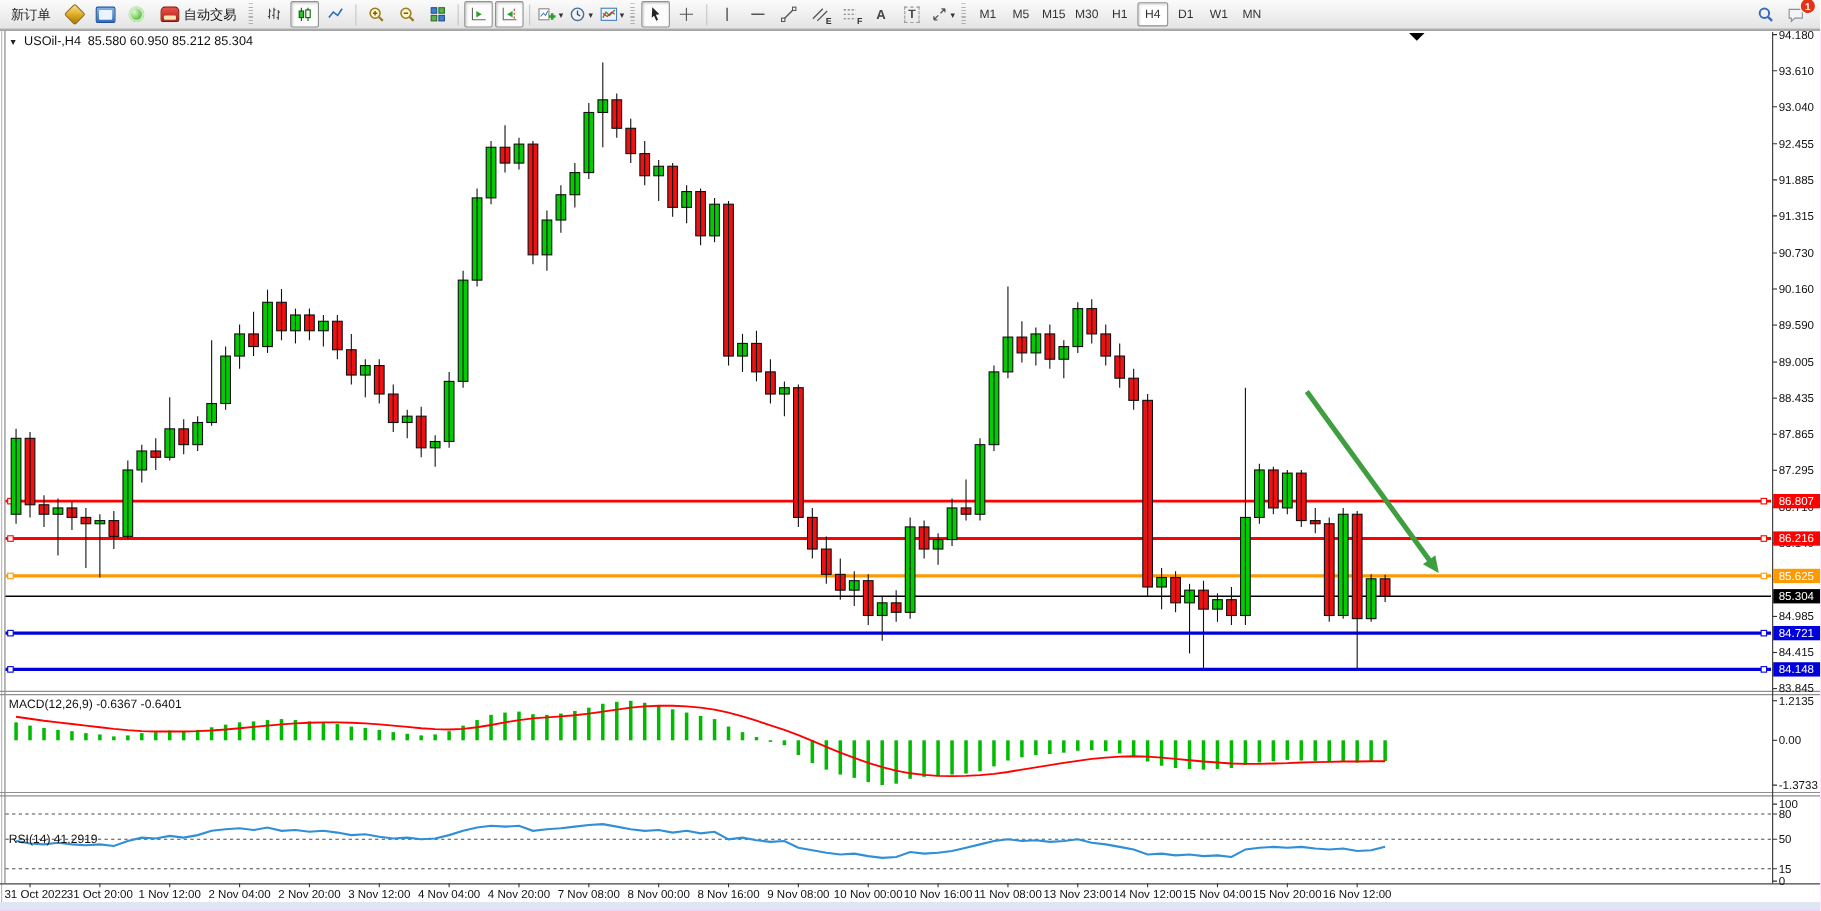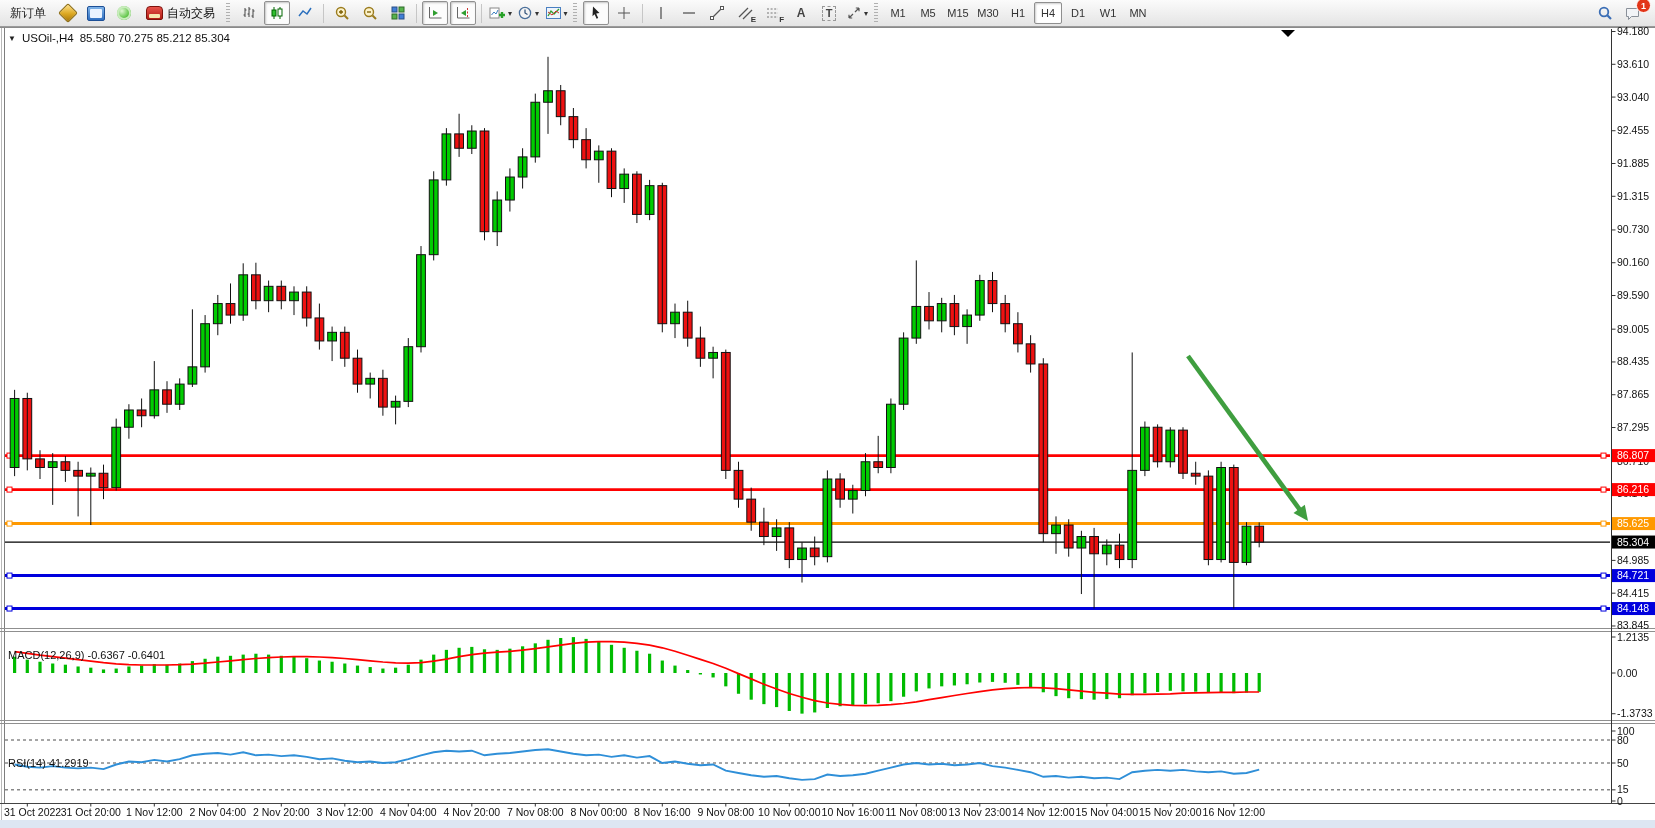--- a/index.html
+++ b/index.html
@@ -27,21 +27,21 @@
   .cjk{font-size:12px;color:#111;margin-left:4px;white-space:nowrap;}
   .letter{font-size:12px;font-weight:bold;color:#444;}
   .labelT{font-size:11px;font-weight:bold;color:#444;border:1px dashed #999;padding:0 3px;line-height:13px;}
   .subletter{position:absolute;right:1px;bottom:0;font-size:8px;font-weight:bold;color:#333;}
   
   .chart-area{position:relative;width:1655px;height:801px;background:#d946ef;}
   #chartSvg{position:absolute;left:0;top:0;}
   .chart-title{position:absolute;left:8px;top:5px;font-size:11.5px;color:#111;display:flex;align-items:center;gap:6px;z-index:5;}
   .chart-title .tri{font-size:8px;color:#222;}
   .pane-label{position:absolute;left:8px;font-size:11px;color:#111;z-index:5;}
-  .pane-label.macd{top:622px;}
+  .pane-label.macd{top:608px;}
   .pane-label.rsi{top:698px;margin-top:32px;}
 </style>
 </head>
 <body>
 
 <div id="app">
 
   <div class="toolbar">
     <span class="tbtn textbtn">新订单</span>
     <span class="tbtn">
@@ -669,18 +669,18 @@
           <text x="1170.3" y="789" font-family="&quot;Liberation Sans&quot;,sans-serif" font-size="10.5px" fill="#111" text-anchor="middle">15 Nov 20:00</text>
           <line x1="1233.8" y1="776" x2="1233.8" y2="779.5" stroke="#333"></line>
           <text x="1233.8" y="789" font-family="&quot;Liberation Sans&quot;,sans-serif" font-size="10.5px" fill="#111" text-anchor="middle">16 Nov 12:00</text>
         </g>
         <line x1="1188" y1="329" x2="1303.2946264185996" y2="487.53011132557447" stroke="#3f9e3f" stroke-width="4.6"></line>
         <polygon points="1308,494 1304.8385771249966,477.75175685172684 1293.516271944752,485.9861606191775" fill="#3f9e3f"></polygon>
       </svg>
     <div class="chart-title">
       <span class="tri">▼</span>
       <span>USOil-,H4</span>
-      <span>85.580 70.275 85.212 85.304</span>
+      <span>85.580 60.950 85.212 85.304</span>
     </div>
     <div class="pane-label macd">MACD(12,26,9) -0.6367 -0.6401</div>
     <div class="pane-label rsi">RSI(14) 41.2919</div>
   </div>
 </div>
 
 </body></html>

